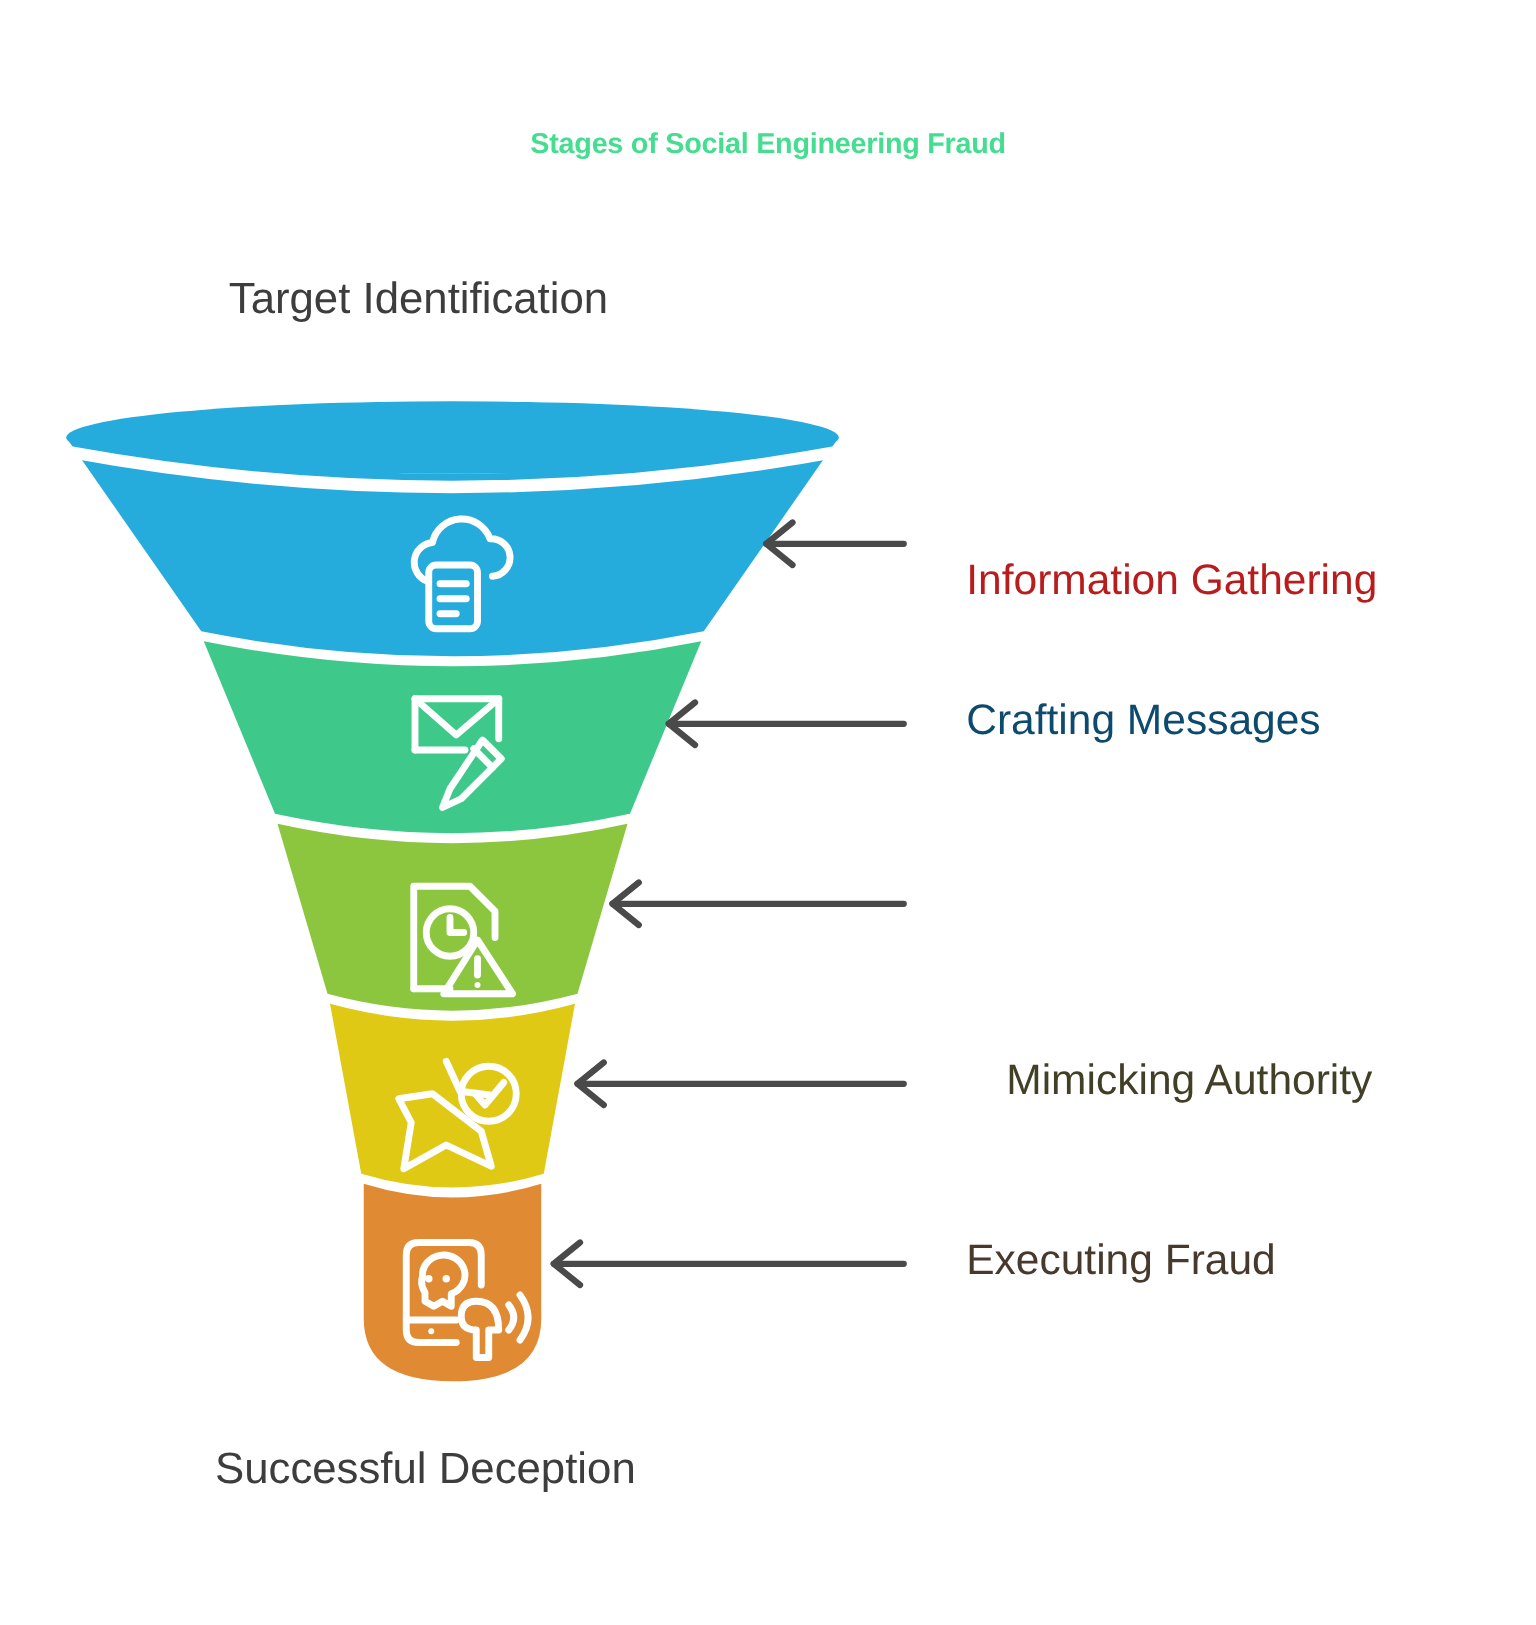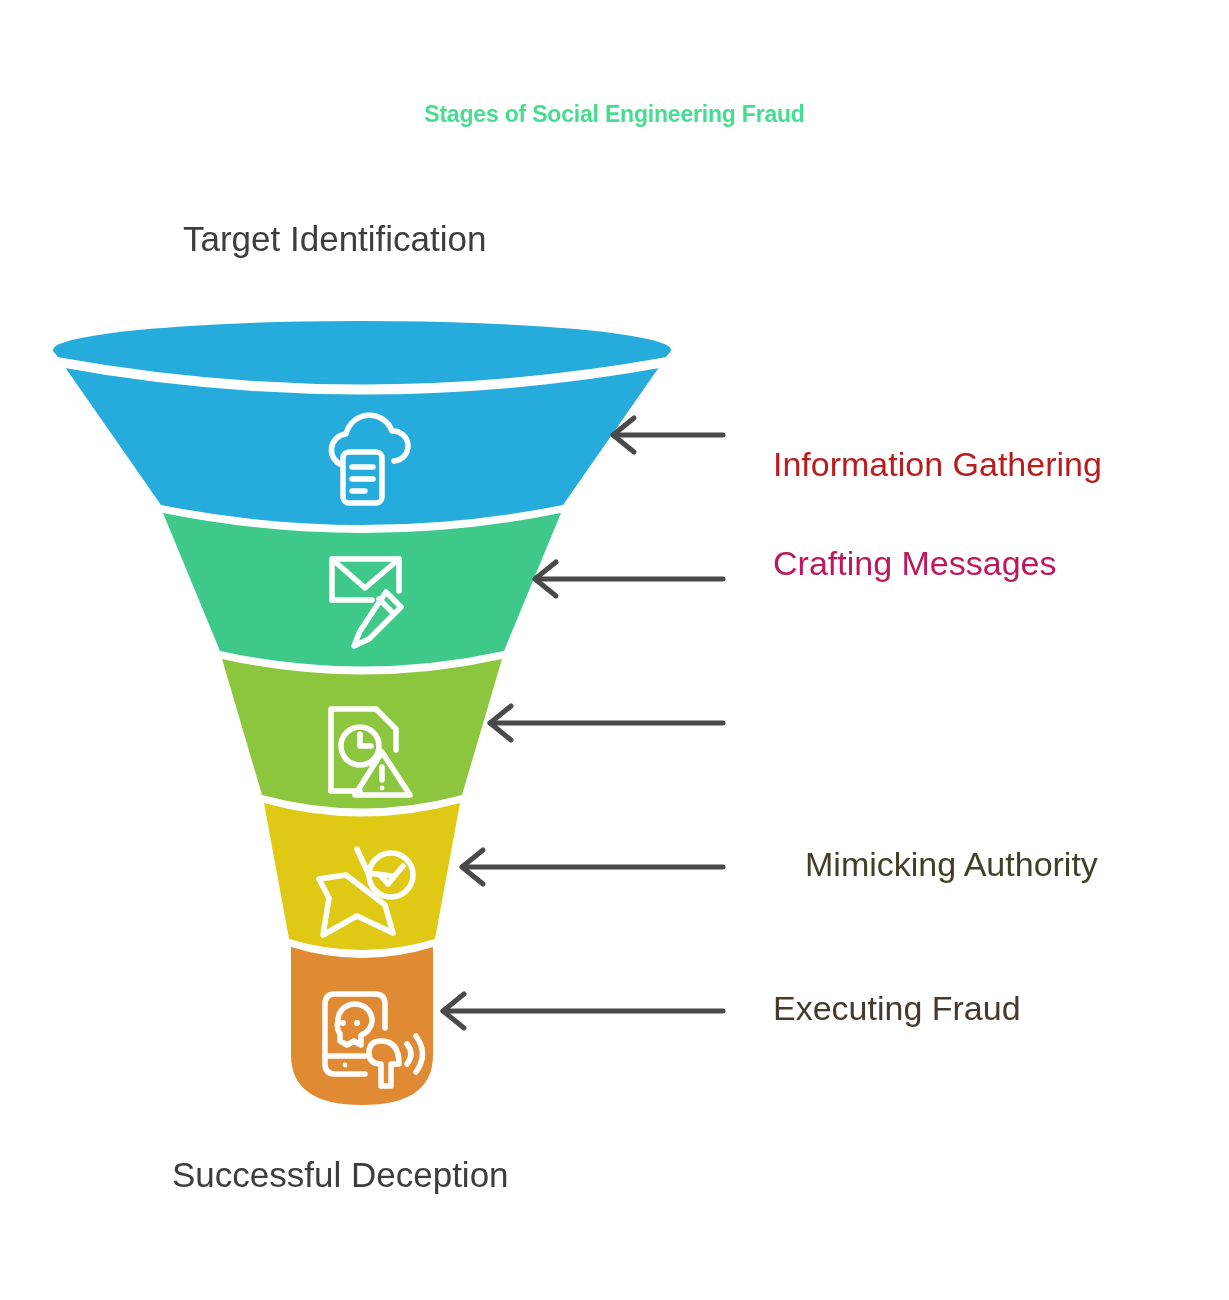--- a/index.html
+++ b/index.html
@@ -61,21 +61,21 @@
     color: #3d3d3d;
   }
   .side-label {
     font-size: 34px;
   }
 
   .lbl-target      { left: 183px; top: 221px; }
   .lbl-success     { left: 172px; top: 1157px; }
 
   .lbl-info        { left: 773px; top: 435px; color: #b91c1c; margin-top: 12px; }
-  .lbl-craft       { left: 773px; top: 546px; color: #be185d; }
+  .lbl-craft       { left: 773px; top: 559px; color: #0c4a6e; }
   .lbl-urgency     { left: 773px; top: 703px; color: #39452f; }
   .lbl-mimic       { left: 773px; top: 847px; color: #413f26; margin-left: 32px; }
   .lbl-exec        { left: 773px; top: 991px; color: #473a2c; }
 </style>
 </head>
 <body>
 
 <div id="stage">
 
   <div class="chart-title">Stages of Social Engineering Fraud</div>

